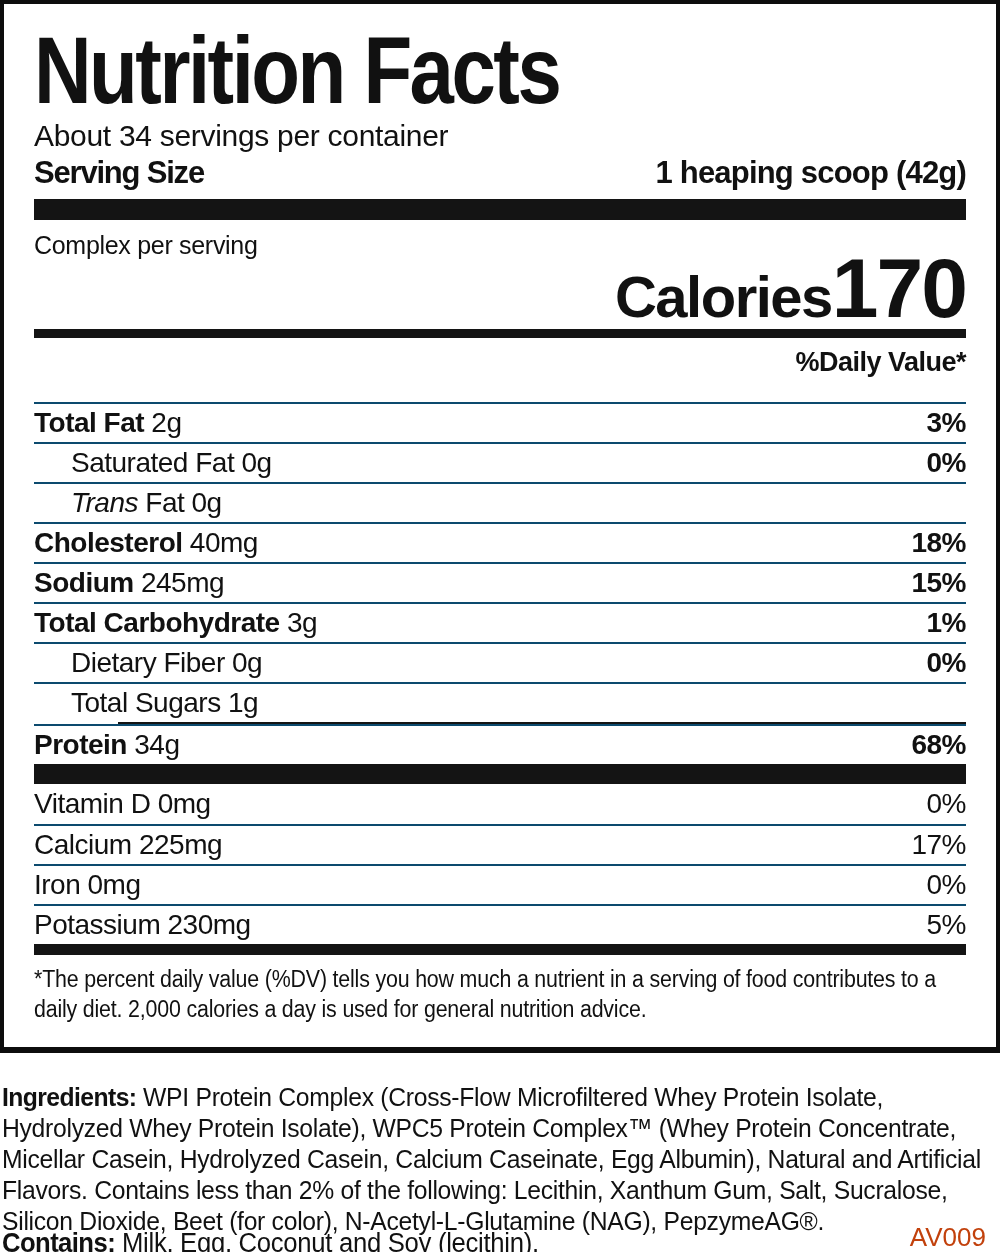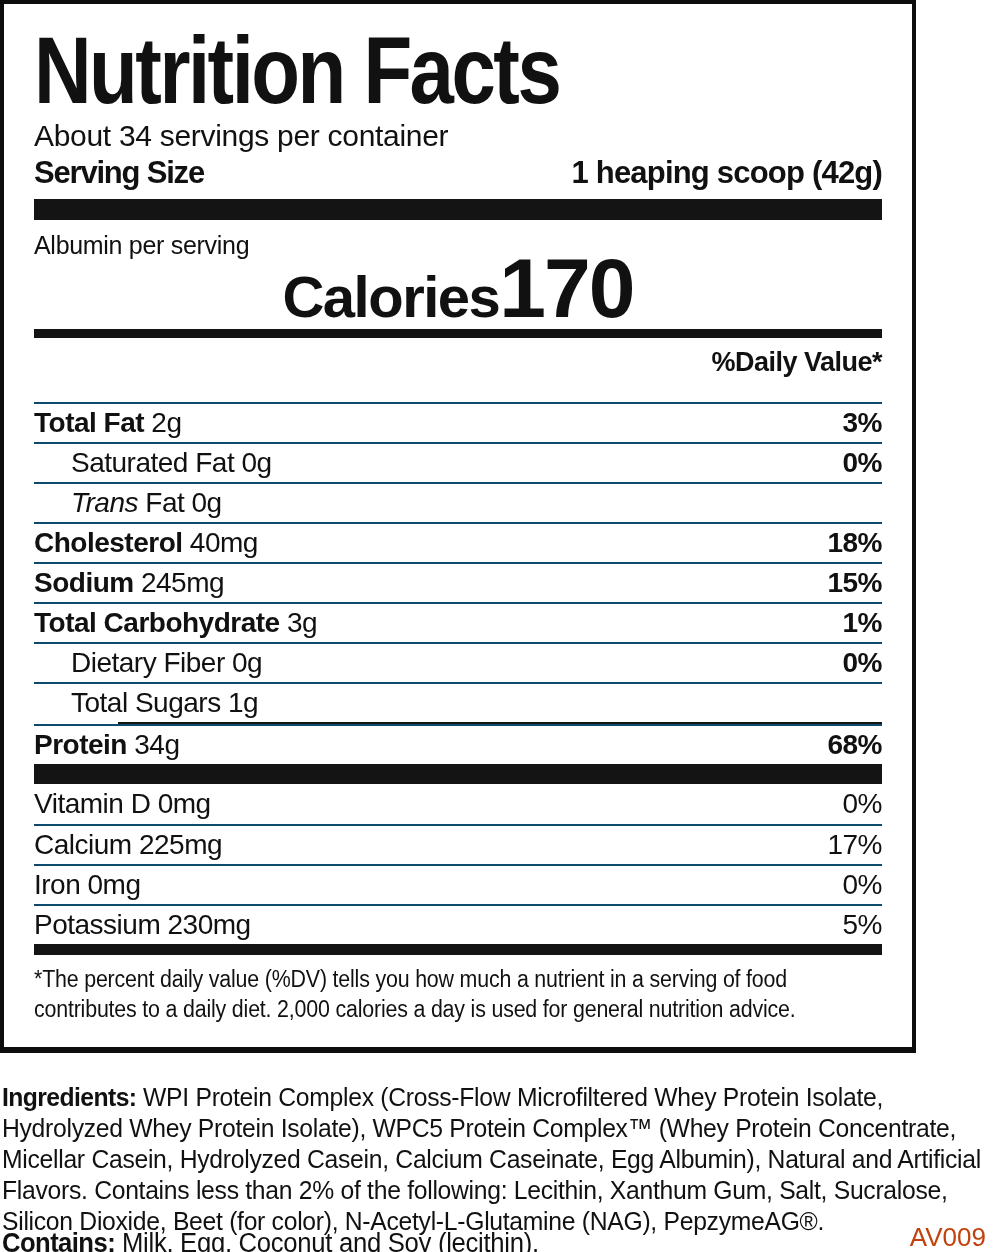--- a/index.html
+++ b/index.html
@@ -2,21 +2,21 @@
 <html><head>
 <meta charset="utf-8">
 <style>
   html,body{margin:0;padding:0;}
   body{
     width:1000px;height:1252px;position:relative;background:#ffffff;
     font-family:"Liberation Sans", sans-serif;color:#111111;overflow:hidden;
   }
   
   .nf-box{
-    position:absolute;left:0;top:0;width:916px;height:1053px;
+    position:absolute;left:0;top:0;width:1000px;height:1053px;
     border:4px solid #0d0d0d;border-bottom-width:6px;box-sizing:border-box;
     padding:0 30px;background:#fff;
   }
   .nf-title{
     margin:20px 0 0;font-size:95px;line-height:92px;font-weight:bold;
     letter-spacing:-3px;transform:scaleX(0.84);transform-origin:0 50%;
     white-space:nowrap;
   }
   .nf-servings{font-size:30px;line-height:34px;margin-top:3px;letter-spacing:-0.3px;}
   .nf-serving-row{
@@ -25,21 +25,21 @@
   }
   .nf-serving-row .l{letter-spacing:-1.2px;}
   .nf-serving-row .r{letter-spacing:-0.8px;}
   .bar{background:#141414;}
   .bar-xl{height:21px;margin-top:8px;}
   .bar-md{height:9px;margin-top:11px;}
   .bar-lg{height:20px;}
   .bar-sm{height:11px;}
   .nf-amount{font-size:25px;line-height:25px;margin-top:13px;letter-spacing:-0.3px;}
   .nf-cal-row{
-    display:flex;justify-content:center;align-items:baseline;
+    display:flex;justify-content:flex-end;align-items:baseline;
     height:60px;line-height:60px;margin-top:0;
   }
   .nf-cal-label{font-size:58px;font-weight:bold;letter-spacing:-1.5px;}
   .nf-cal-value{font-size:84px;font-weight:bold;letter-spacing:-2px;}
   .nf-dv-header{
     text-align:right;font-weight:bold;font-size:27px;letter-spacing:-0.5px;
     padding:9px 0 24px;
   }
   .row{
     display:flex;justify-content:space-between;align-items:center;
@@ -80,21 +80,21 @@
 
 <div class="nf-box">
   <h1 class="nf-title">Nutrition Facts</h1>
   <div class="nf-servings">About 34 servings per container</div>
   <div class="nf-serving-row">
     <span class="l">Serving Size</span>
     <span class="r">1 heaping scoop (42g)</span>
   </div>
   <div class="bar bar-xl"></div>
 
-  <div class="nf-amount">Albumin per serving</div>
+  <div class="nf-amount">Complex per serving</div>
   <div class="nf-cal-row">
     <span class="nf-cal-label">Calories</span>
     <span class="nf-cal-value">170</span>
   </div>
   <div class="bar bar-md"></div>
 
   <div class="nf-dv-header">%Daily Value*</div>
 
   <div id="macro-rows">
       <div class="row">

